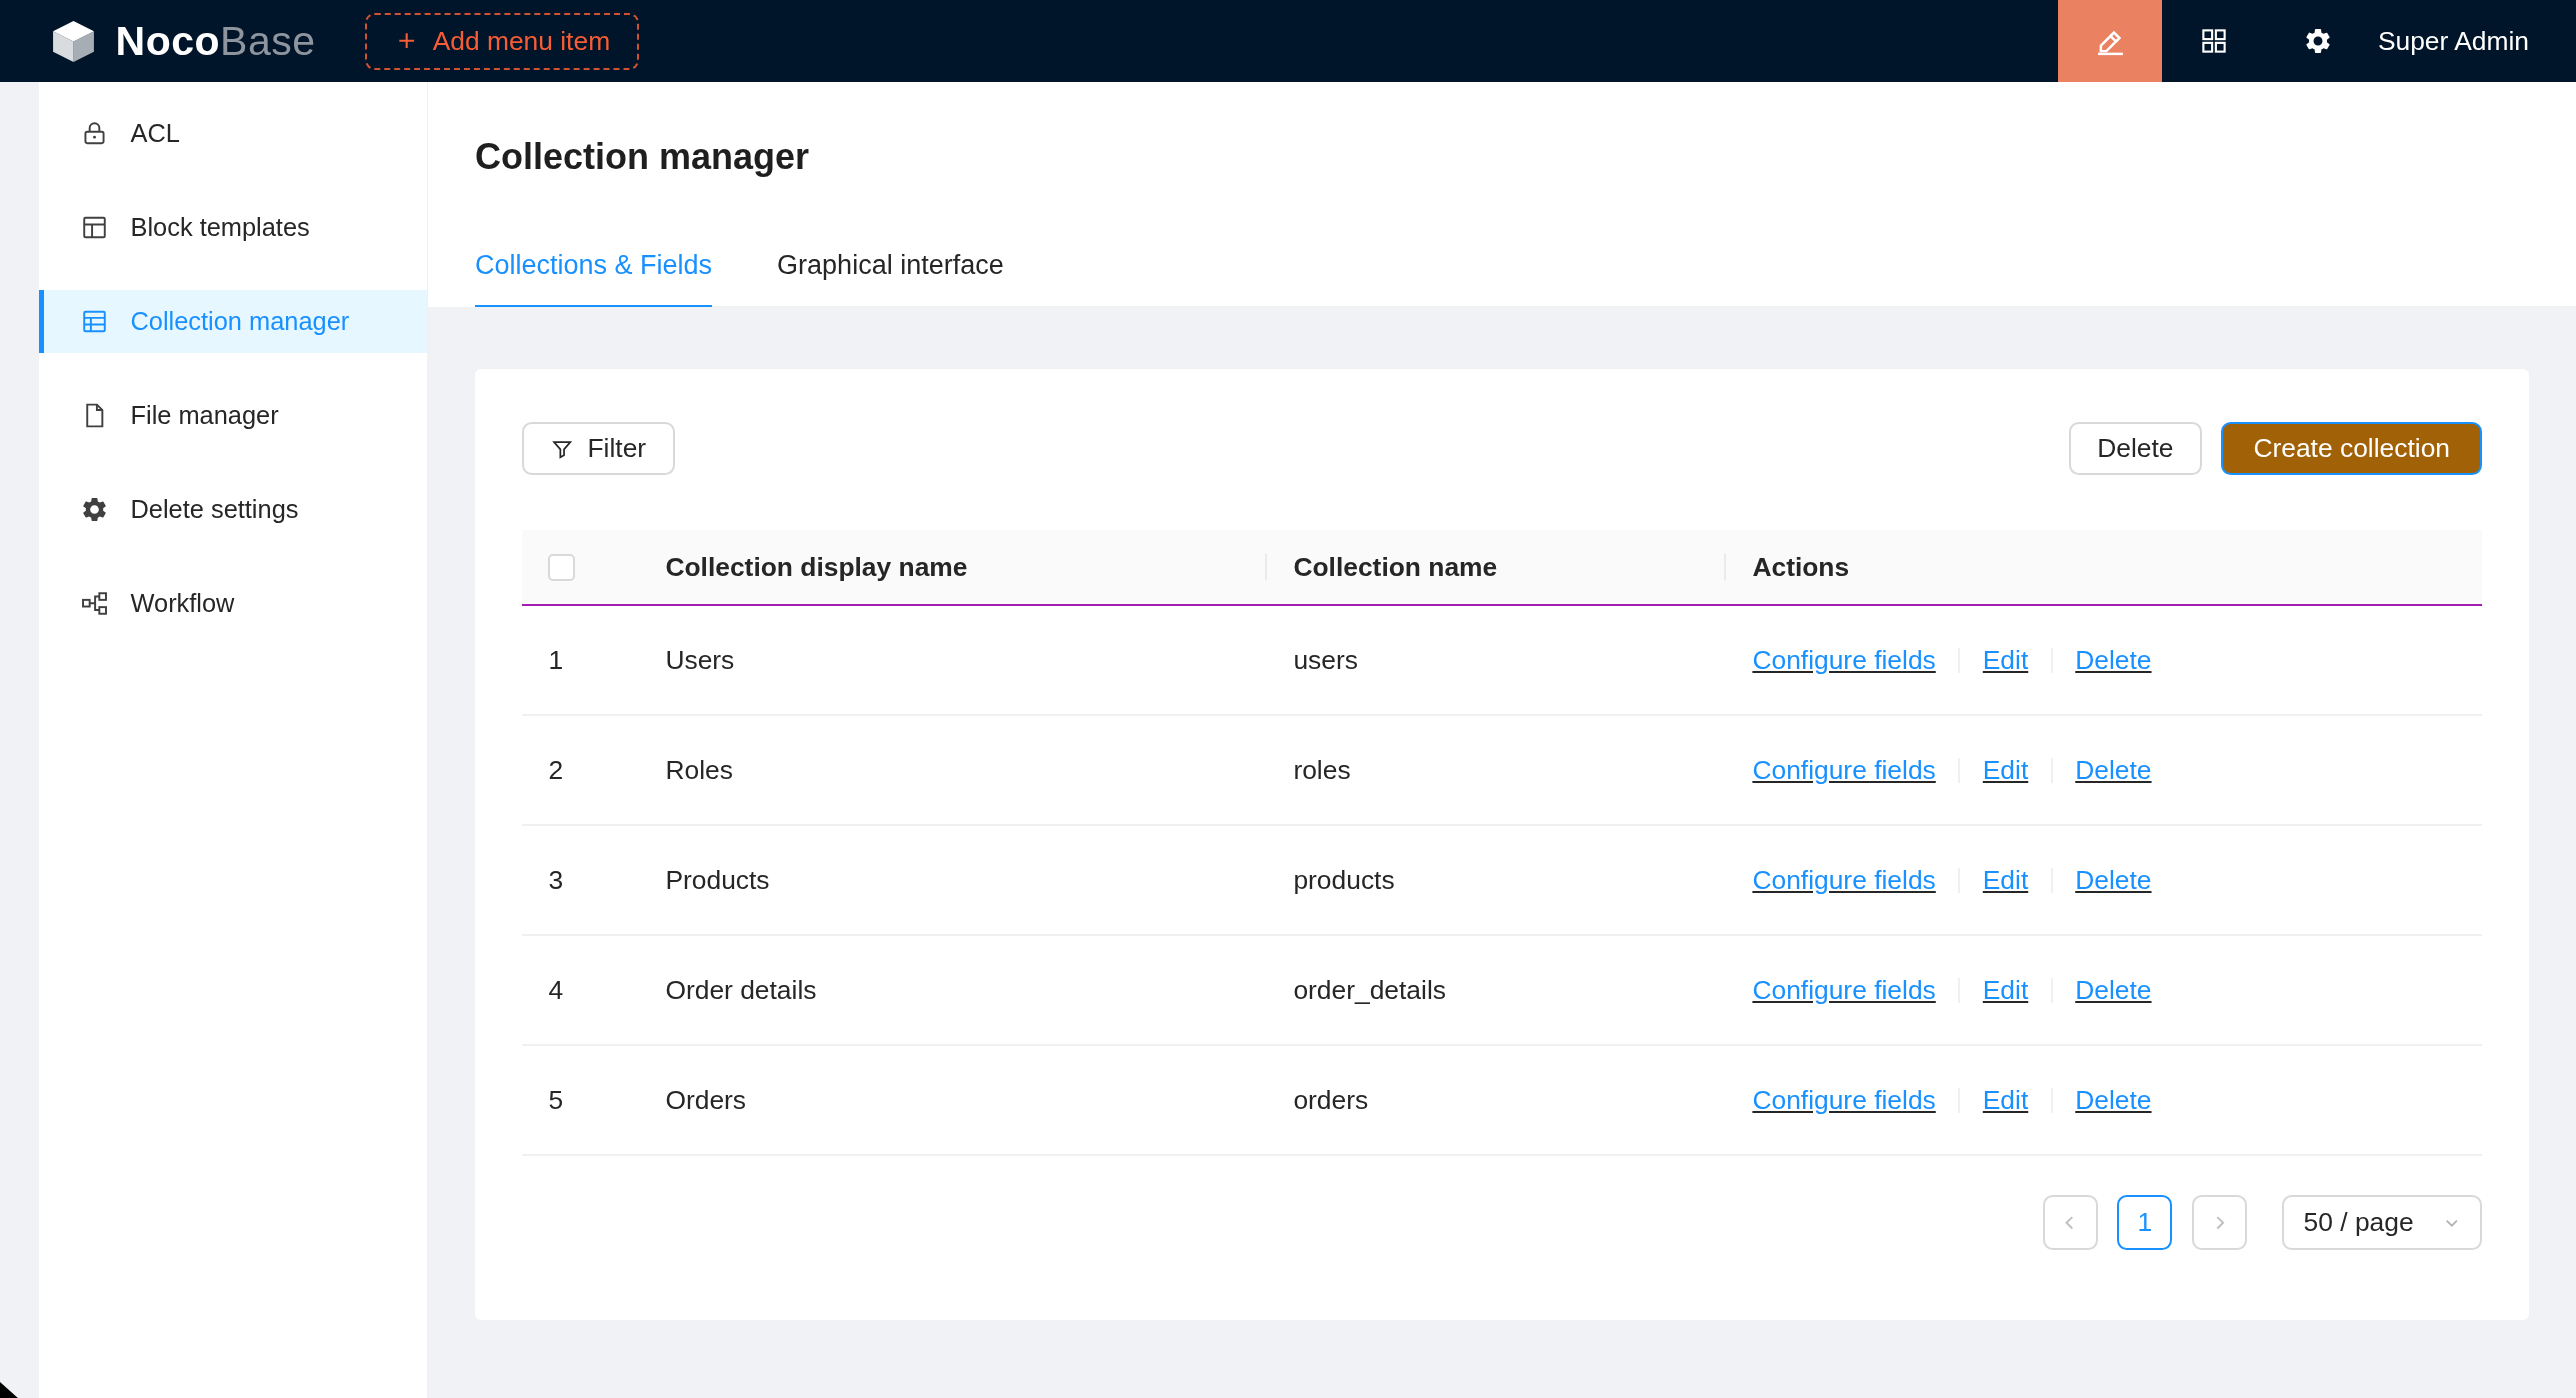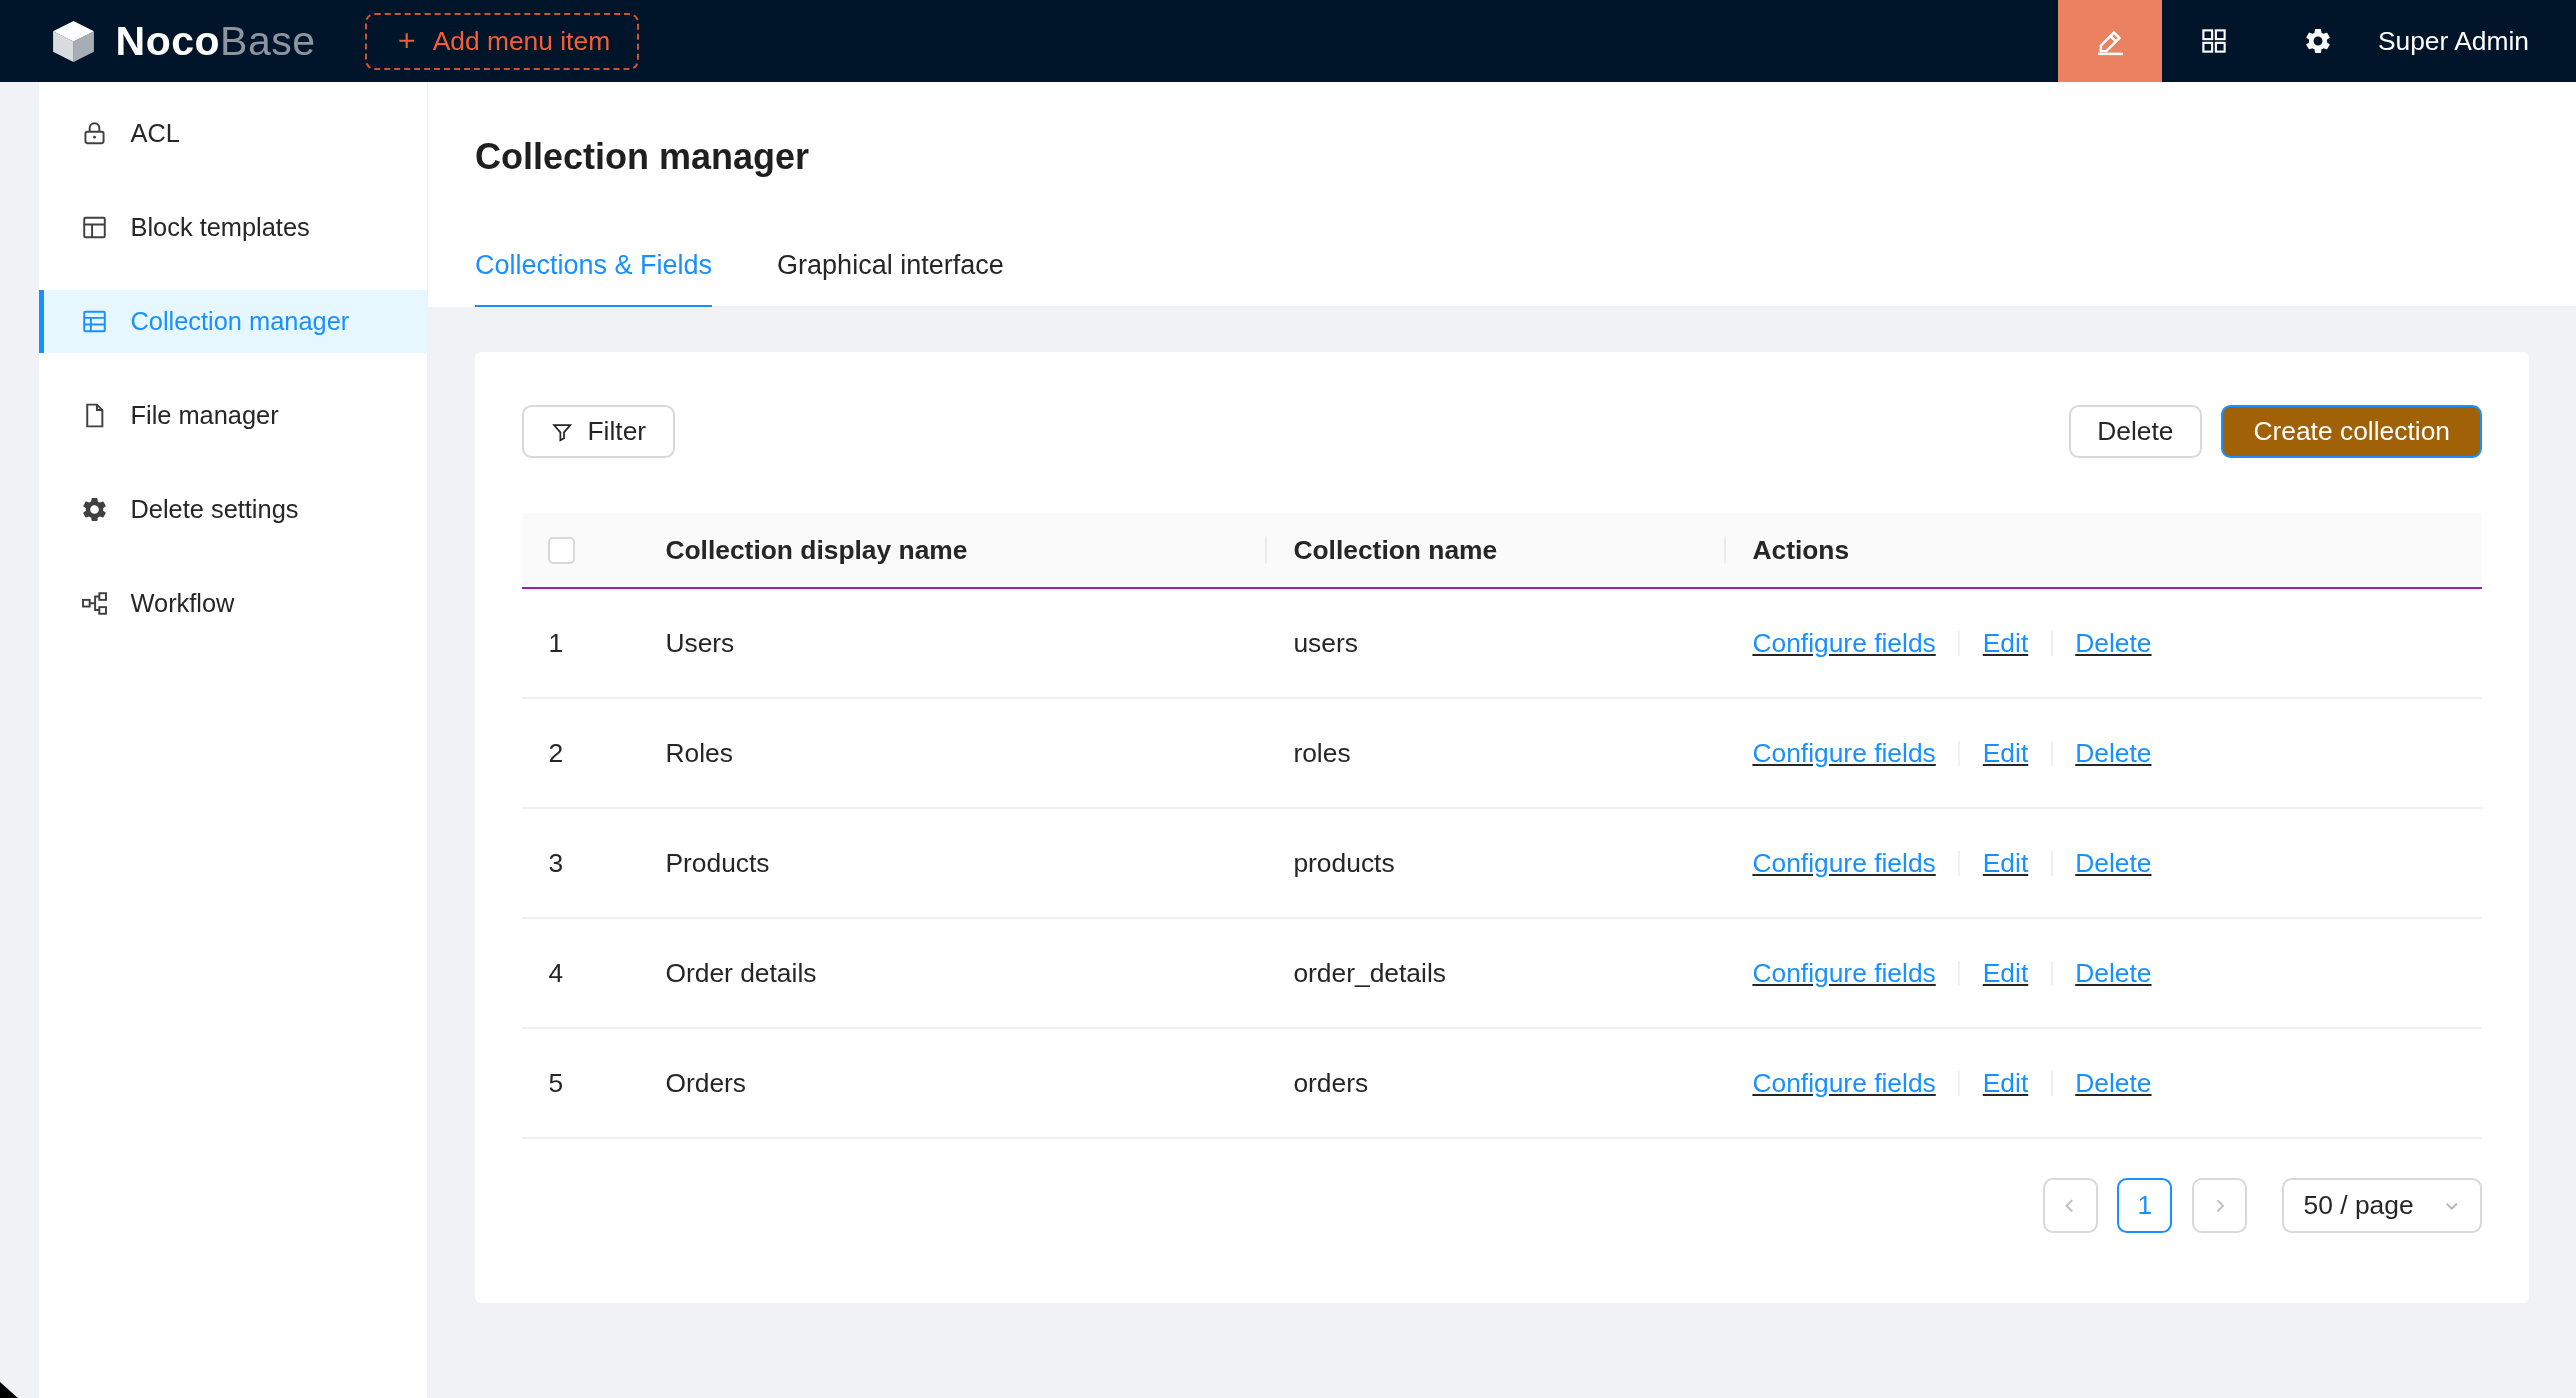--- a/index.html
+++ b/index.html
@@ -65,21 +65,21 @@
   
   .main { flex:1; display:flex; flex-direction:column; min-width:0; }
   .page-head { background:#fff; padding:51px 0 0 47px; }
   .page-title { font-size:36px; font-weight:700; line-height:47px; color:#1f1f1f; }
   .tabs { display:flex; gap:65px; margin-top:71px; border-bottom:1px solid #f0f0f0; }
   .tab { font-size:27px; line-height:29px; padding-bottom:26.4px; cursor:pointer; color:#262626; position:relative; }
   .tab.active { color:#1890ff; }
   .tab.active::after { content:""; position:absolute; left:0; right:0; bottom:-1px; height:2.9px; background:#1890ff; }
 
   .content { flex:1; background:#f0f2f5; padding:45px 47px 0 47px; overflow:hidden; }
-  .card { background:#fff; border-radius:5.9px; padding:53px 47px 70px 47px; }
+  .card { background:#fff; border-radius:5.9px; padding:53px 47px 70px 47px;margin-top:17px; }
 
   
   .toolbar { display:flex; align-items:center; justify-content:space-between; margin-bottom:55px; }
   .btn {
     height:53px; display:inline-flex; align-items:center; gap:12.7px; padding:0 26.4px;
     background:#fff; border:2px solid #d9d9d9; border-radius:9.8px; font-size:26.4px;
     color:#262626; cursor:pointer; font-family:inherit;
   }
   .btn svg { width:24.4px; height:24.4px; }
   .btn.primary { background:#a16207; border-color:#1890ff; color:#fff; padding:7px 30px; }

